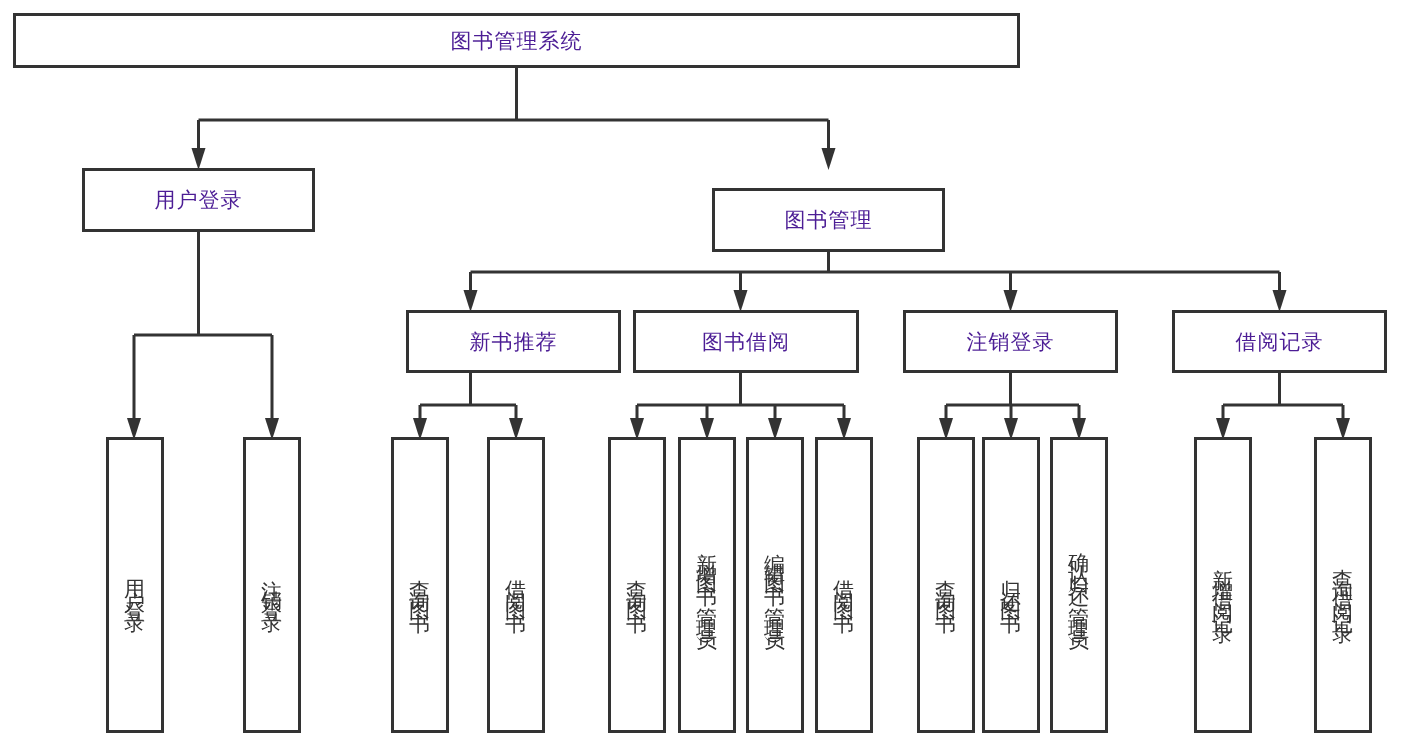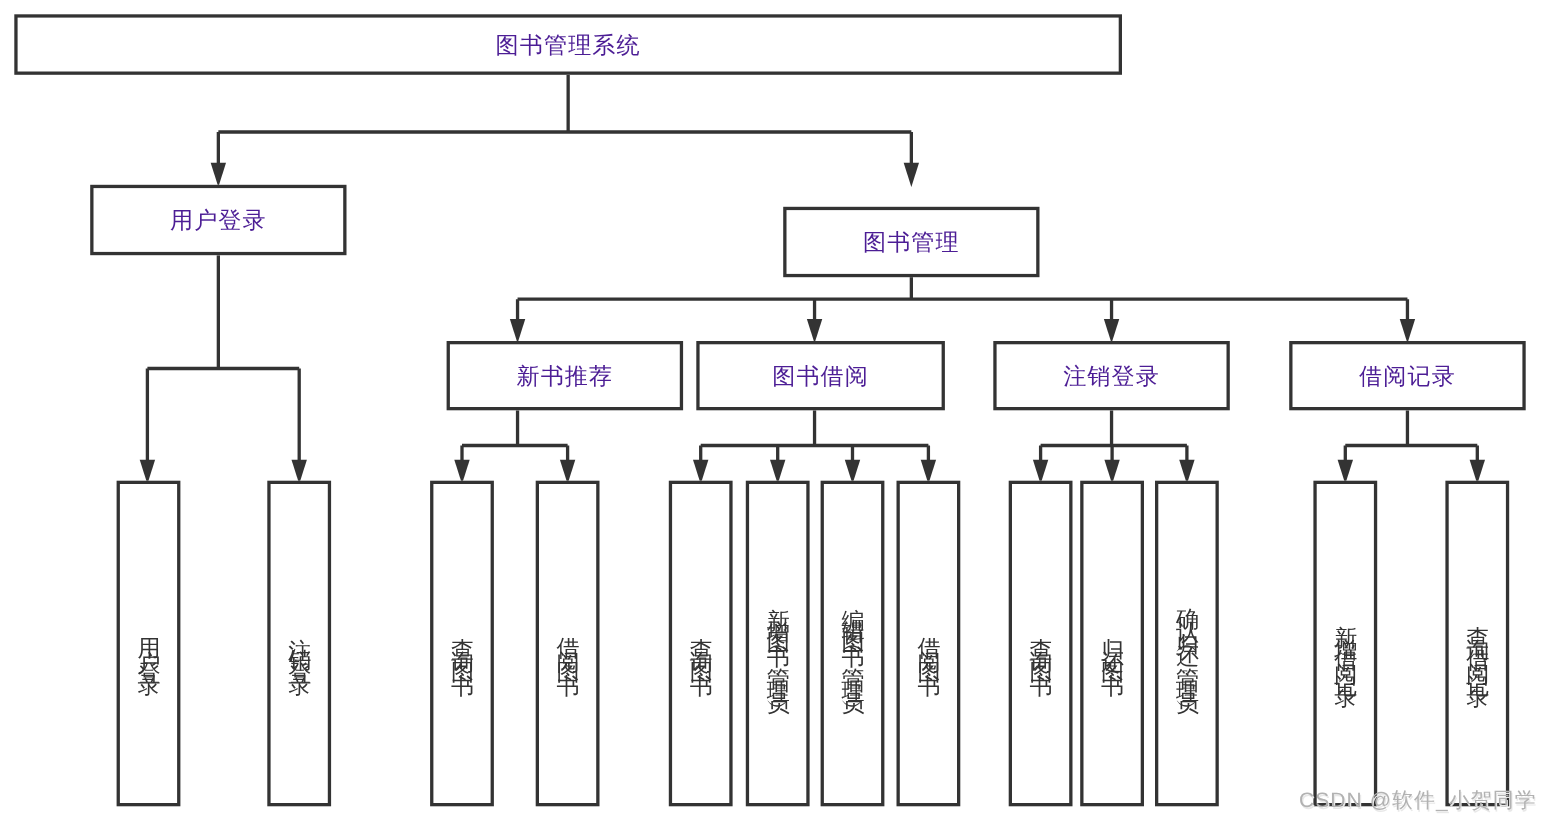--- a/index.html
+++ b/index.html
@@ -142,15 +142,14 @@
     <span>确认归还（管理员）</span>
   </div>
 
   <div class="vbox" style="left:1194px;">
     <span>新增借阅记录</span>
   </div>
   <div class="vbox" style="left:1314px;">
     <span>查询借阅记录</span>
   </div>
 
-  <div class="watermark">CSDN @软件_小贺同学</div>
 
 </div>
 
 </body></html>

